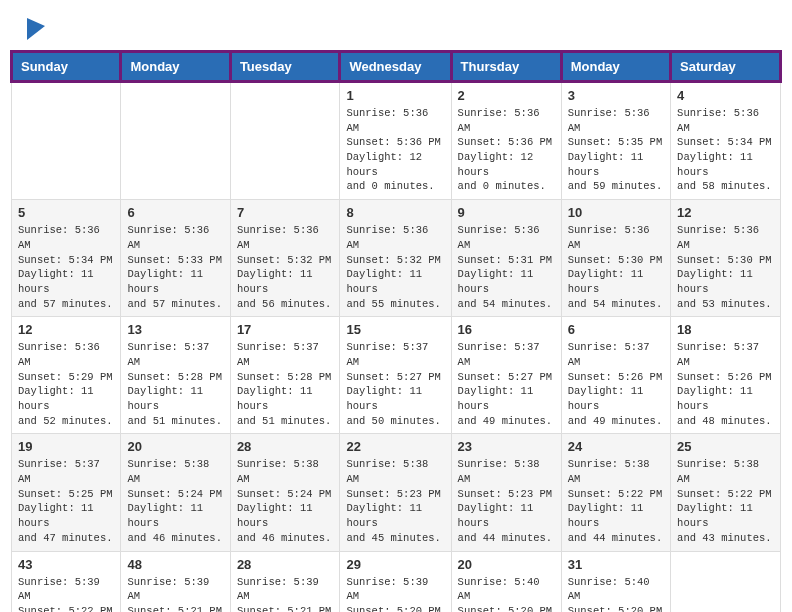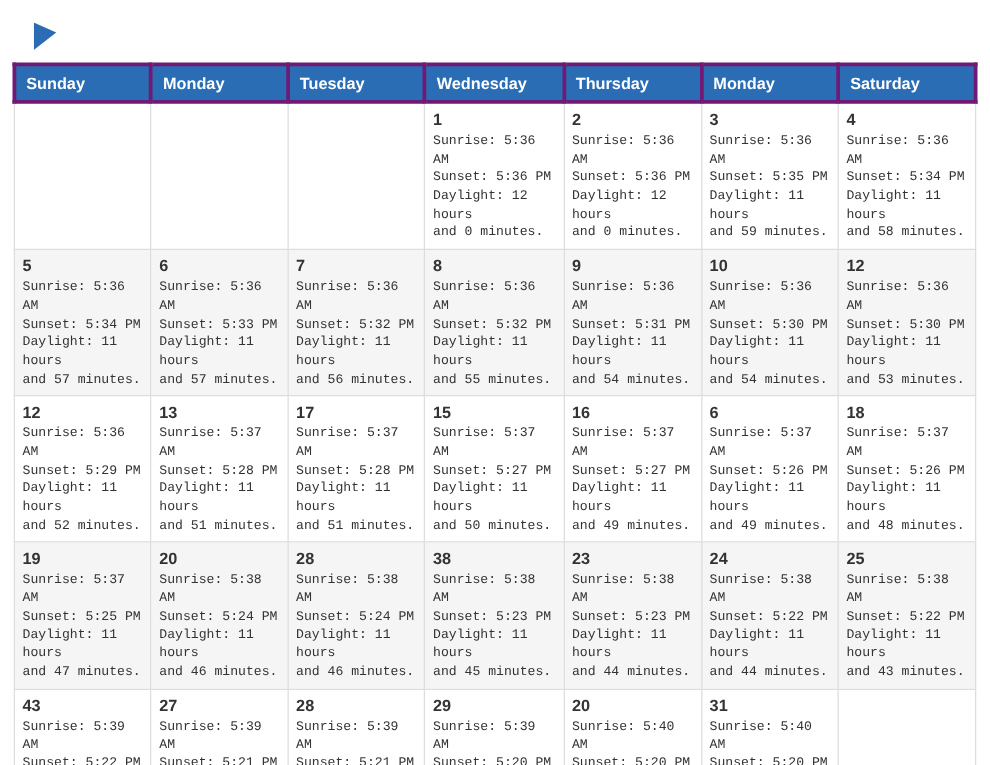--- a/index.html
+++ b/index.html
@@ -281,21 +281,21 @@
 and 46 minutes.</div>
         </td>
         <td>
           <span class="day-number">28</span>
           <div class="day-info" style="white-space: pre-line;">Sunrise: 5:38 AM
 Sunset: 5:24 PM
 Daylight: 11 hours
 and 46 minutes.</div>
         </td>
         <td>
-          <span class="day-number">38</span>
+          <span class="day-number">22</span>
           <div class="day-info" style="white-space: pre-line;">Sunrise: 5:38 AM
 Sunset: 5:23 PM
 Daylight: 11 hours
 and 45 minutes.</div>
         </td>
         <td>
           <span class="day-number">23</span>
           <div class="day-info" style="white-space: pre-line;">Sunrise: 5:38 AM
 Sunset: 5:23 PM
 Daylight: 11 hours
@@ -318,21 +318,21 @@
       </tr>
       <tr>
         <td>
           <span class="day-number">43</span>
           <div class="day-info" style="white-space: pre-line;">Sunrise: 5:39 AM
 Sunset: 5:22 PM
 Daylight: 11 hours
 and 42 minutes.</div>
         </td>
         <td>
-          <span class="day-number">27</span>
+          <span class="day-number">48</span>
           <div class="day-info" style="white-space: pre-line;">Sunrise: 5:39 AM
 Sunset: 5:21 PM
 Daylight: 11 hours
 and 42 minutes.</div>
         </td>
         <td>
           <span class="day-number">28</span>
           <div class="day-info" style="white-space: pre-line;">Sunrise: 5:39 AM
 Sunset: 5:21 PM
 Daylight: 11 hours

